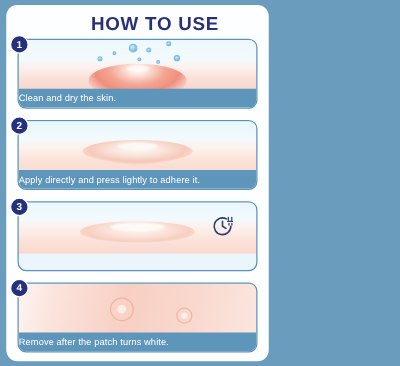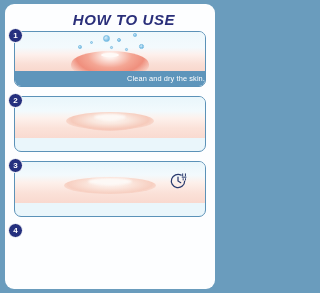--- a/index.html
+++ b/index.html
@@ -36,21 +36,20 @@
   #title {
     position: absolute;
     left: 0;
     top: 7px;
     width: 238px;
     text-align: center;
     font-size: 15px;
     font-weight: bold;
     letter-spacing: 0.6px;
     color: #2a2f7a;
-    font-style: italic;
   }
 
   
   .step {
     position: absolute;
     left: 9px;
     width: 192px;
     height: 56px;
     border: 1.6px solid #5b92b8;
     border-radius: 7px;
@@ -73,21 +72,21 @@
   .caption {
     position: absolute;
     left: 0;
     bottom: 0;
     width: 100%;
     height: 15px;
     background: #5e95bb;
     color: #ffffff;
     font-size: 7.4px;
     line-height: 15px;
-    text-align: right;
+    text-align: left;
     white-space: nowrap;
     letter-spacing: 0.1px;
   }
 
   
   .badge {
     position: absolute;
     left: 3px;
     width: 15px;
     height: 15px;
@@ -274,20 +273,21 @@
     </div>
     <div class="badge badge-1">1</div>
 
     <div class="step step-2">
       <div class="scene">
         <div class="skin-2"></div>
         <div class="bump2"></div>
         <div class="patch2"></div>
         <div class="patch2-top"></div>
       </div>
+      <div class="caption">Apply directly and press lightly to adhere it.</div>
     </div>
     <div class="badge badge-2">2</div>
 
     <div class="step step-3">
       <div class="scene">
         <div class="skin-3"></div>
         <div class="patch3"></div>
         <div class="patch3-top"></div>
 
         <div class="clock-wrap">
@@ -295,16 +295,28 @@
             <path d="M20 12a8 8 0 1 1-4.2-7.03"></path>
             <path d="M12 7.2 V12 L15.3 14"></path>
             <path d="M17.6 3.4 v2.6 M20.9 3.4 v2.6 M17.0 7.4 h4.6" stroke-width="1.2"></path>
             <path d="M18.2 9.2 v1.6 M21.0 9.2 v1.6" stroke-width="1.2"></path>
           </svg>
         </div>
       </div>
     </div>
     <div class="badge badge-3">3</div>
 
+    <div class="step step-4">
+      <div class="scene">
+        <div class="skin-4"></div>
+
+        <div class="ring" style="left:73px; top:11px; width:19px; height:19px;"></div>
+        <div class="ring-inner" style="left:79px; top:17px; width:7px; height:7px;"></div>
+
+        <div class="ring" style="left:126px; top:19px; width:13px; height:13px; border-width:1.3px;"></div>
+        <div class="ring-inner" style="left:130px; top:23px; width:5px; height:5px;"></div>
+      </div>
+      <div class="caption">Remove after the patch turns white.</div>
+    </div>
     <div class="badge badge-4">4</div>
 
   </div>
 </div>
 
 </body></html>

